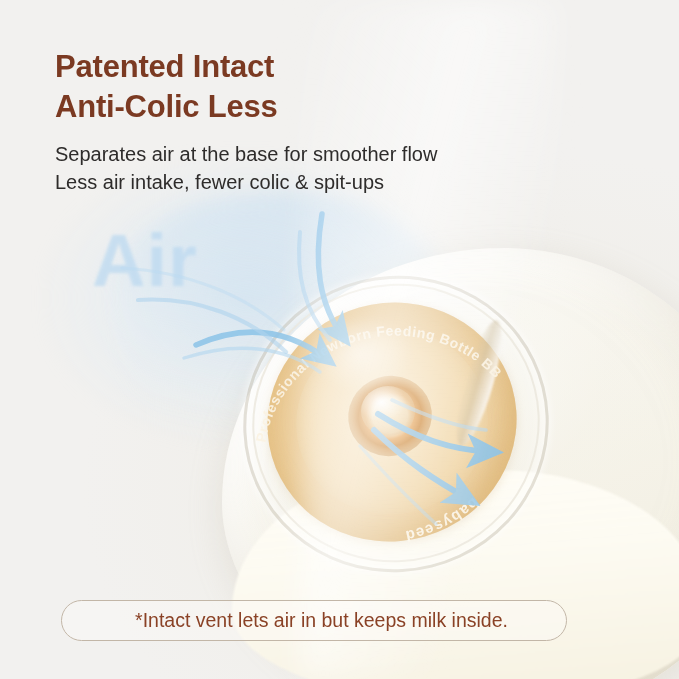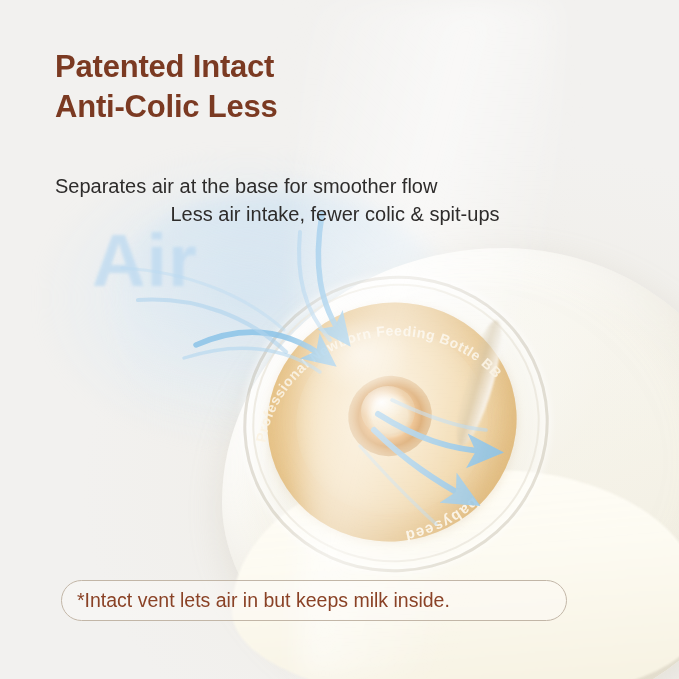--- a/index.html
+++ b/index.html
@@ -86,23 +86,22 @@
 
   .subline {
     position: absolute;
     left: 55px;
     top: 140px;
     width: 560px;
     color: #2e2c2b;
     font-size: 20px;
     font-weight: 400;
     line-height: 1.42;
-    margin-top: 32px;
-  }
-  .subline .s2 { display: block; text-align: center; }
+  }
+  .subline .s2 { display: block; }
 
   
   .bottle-wrap {
     position: absolute;
     left: 0; top: 0;
     width: 679px; height: 679px;
   }
   .bottle-body {
     position: absolute;
     left: 222px;
@@ -253,33 +252,34 @@
     position: absolute;
     left: 0; top: 0;
     width: 679px; height: 679px;
     pointer-events: none;
   }
 
   
   .caption {
     position: absolute;
     left: 61px;
-    top: 580px;
+    top: 600px;
     width: 506px;
     height: 41px;
     box-sizing: border-box;
     border: 1px solid #c2b6a7;
     border-radius: 21px;
     background: rgba(252,251,248,0.42);
     color: #8a4226;
     font-size: 19.5px;
     line-height: 39px;
     padding-left: 15px;
     white-space: nowrap;
     overflow: hidden;
+    text-align: center;
   }
 </style>
 </head>
 <body>
 
 <div id="page">
 
   <div class="bg-base"></div>
   <div class="bg-blue-haze"></div>
   <div class="bg-blue-sweep"></div>

